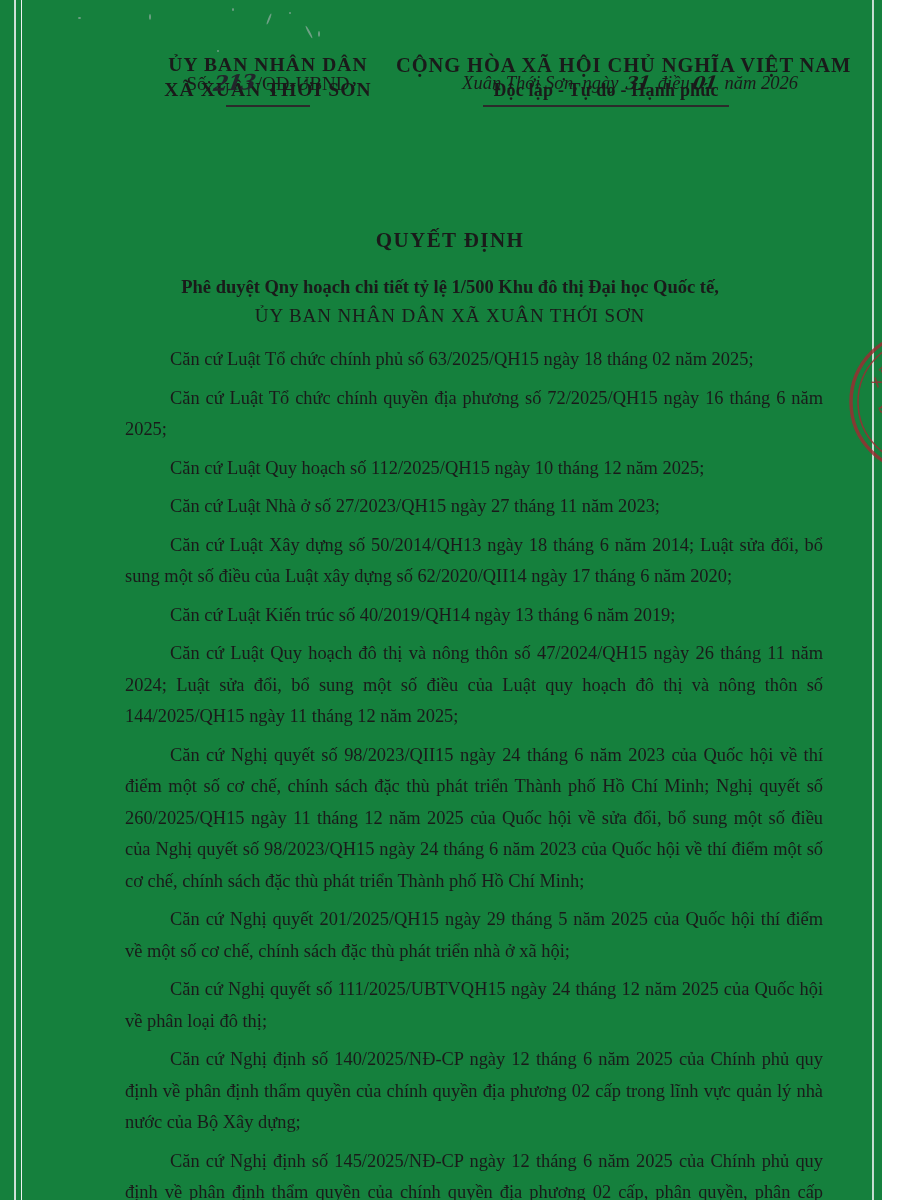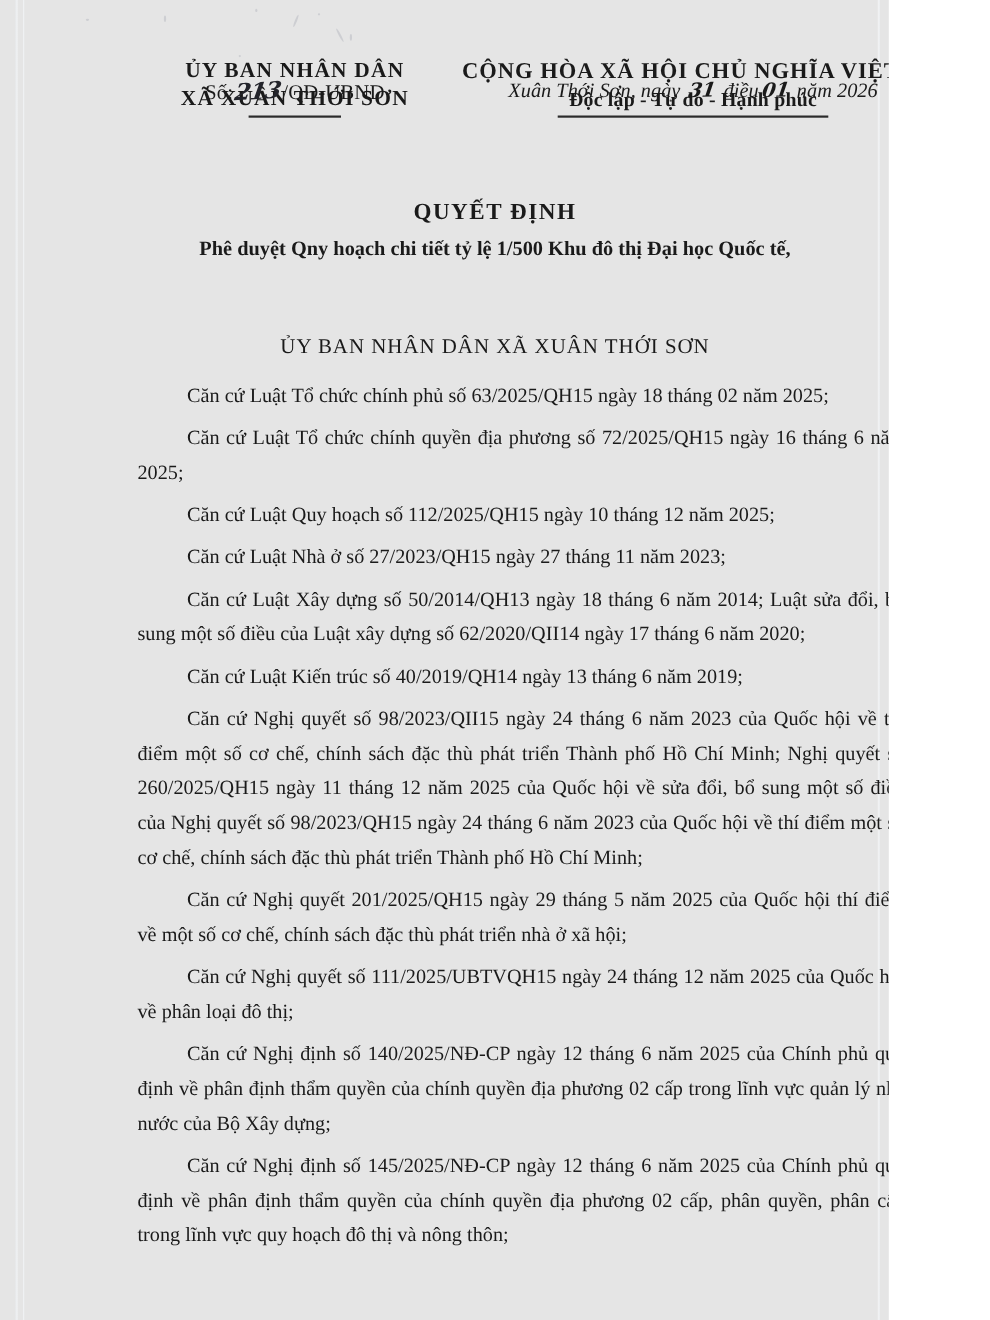--- a/index.html
+++ b/index.html
@@ -2,23 +2,23 @@
 <html><head>
 <meta charset="utf-8">
 <style>
   html, body {
     margin: 0;
     padding: 0;
     background: #ffffff;
   }
   .page {
     position: relative;
-    width: 808px;
+    width: 882px;
     height: 1200px;
-    background: #e5e5e5;
+    background: #15803d;
     overflow: hidden;
     font-family: "Liberation Serif", "DejaVu Serif", serif;
     color: #1a1a1a;
   }
   
   .scan-edge-left {
     position: absolute;
     left: 14px;
     top: 0;
     width: 2px;
@@ -60,21 +60,21 @@
   }
   .hdr-left {
     position: absolute;
     left: 118px;
     top: 0;
     width: 300px;
     text-align: center;
   }
   .hdr-right {
     position: absolute;
-    left: 420px;
+    left: 396px;
     top: 0;
     width: 420px;
     text-align: center;
   }
   .org-line {
     font-family: "Liberation Serif", serif;
     font-weight: bold;
     font-size: 19.5px;
     letter-spacing: 1.1px;
     line-height: 25px;
@@ -151,26 +151,27 @@
     top: 178px;
     left: 110px;
     width: 680px;
     text-align: center;
   }
   .doc-type {
     font-weight: bold;
     font-size: 21px;
     letter-spacing: 1.4px;
     line-height: 28px;
+    margin-top: 48px;
   }
   .doc-subtitle {
     font-weight: bold;
     font-size: 18.5px;
     line-height: 27px;
-    margin-top: 8px;
+    margin-top: 20px;
   }
 
   
   .authority {
     position: absolute;
     top: 305px;
     left: 110px;
     width: 680px;
     text-align: center;
     font-weight: normal;
@@ -258,20 +259,21 @@
 
   <div class="authority">ỦY BAN NHÂN DÂN XÃ XUÂN THỚI SƠN</div>
 
   <div class="body-text">
     <p class="para">Căn cứ Luật Tổ chức chính phủ số 63/2025/QH15 ngày 18 tháng 02 năm 2025;</p>
     <p class="para">Căn cứ Luật Tổ chức chính quyền địa phương số 72/2025/QH15 ngày 16 tháng 6 năm 2025;</p>
     <p class="para">Căn cứ Luật Quy hoạch số 112/2025/QH15 ngày 10 tháng 12 năm 2025;</p>
     <p class="para">Căn cứ Luật Nhà ở số 27/2023/QH15 ngày 27 tháng 11 năm 2023;</p>
     <p class="para">Căn cứ Luật Xây dựng số 50/2014/QH13 ngày 18 tháng 6 năm 2014; Luật sửa đổi, bổ sung một số điều của Luật xây dựng số 62/2020/QII14 ngày 17 tháng 6 năm 2020;</p>
     <p class="para">Căn cứ Luật Kiến trúc số 40/2019/QH14 ngày 13 tháng 6 năm 2019;</p>
+    <p class="para">Căn cứ Luật Quy hoạch đô thị và nông thôn số 47/2024/QH15 ngày 26 tháng 11 năm 2024; Luật sửa đổi, bổ sung một số điều của Luật quy hoạch đô thị và nông thôn số 144/2025/QH15 ngày 11 tháng 12 năm 2025;</p>
     <p class="para">Căn cứ Nghị quyết số 98/2023/QII15 ngày 24 tháng 6 năm 2023 của Quốc hội về thí điểm một số cơ chế, chính sách đặc thù phát triển Thành phố Hồ Chí Minh; Nghị quyết số 260/2025/QH15 ngày 11 tháng 12 năm 2025 của Quốc hội về sửa đổi, bổ sung một số điều của Nghị quyết số 98/2023/QH15 ngày 24 tháng 6 năm 2023 của Quốc hội về thí điểm một số cơ chế, chính sách đặc thù phát triển Thành phố Hồ Chí Minh;</p>
     <p class="para">Căn cứ Nghị quyết 201/2025/QH15 ngày 29 tháng 5 năm 2025 của Quốc hội thí điểm về một số cơ chế, chính sách đặc thù phát triển nhà ở xã hội;</p>
     <p class="para">Căn cứ Nghị quyết số 111/2025/UBTVQH15 ngày 24 tháng 12 năm 2025 của Quốc hội về phân loại đô thị;</p>
     <p class="para">Căn cứ Nghị định số 140/2025/NĐ-CP ngày 12 tháng 6 năm 2025 của Chính phủ quy định về phân định thẩm quyền của chính quyền địa phương 02 cấp trong lĩnh vực quản lý nhà nước của Bộ Xây dựng;</p>
     <p class="para">Căn cứ Nghị định số 145/2025/NĐ-CP ngày 12 tháng 6 năm 2025 của Chính phủ quy định về phân định thẩm quyền của chính quyền địa phương 02 cấp, phân quyền, phân cấp trong lĩnh vực quy hoạch đô thị và nông thôn;</p>
   </div>
 
   <div class="seal">
     <svg width="150" height="150" viewBox="0 0 150 150">
       <g transform="translate(75,75)">

